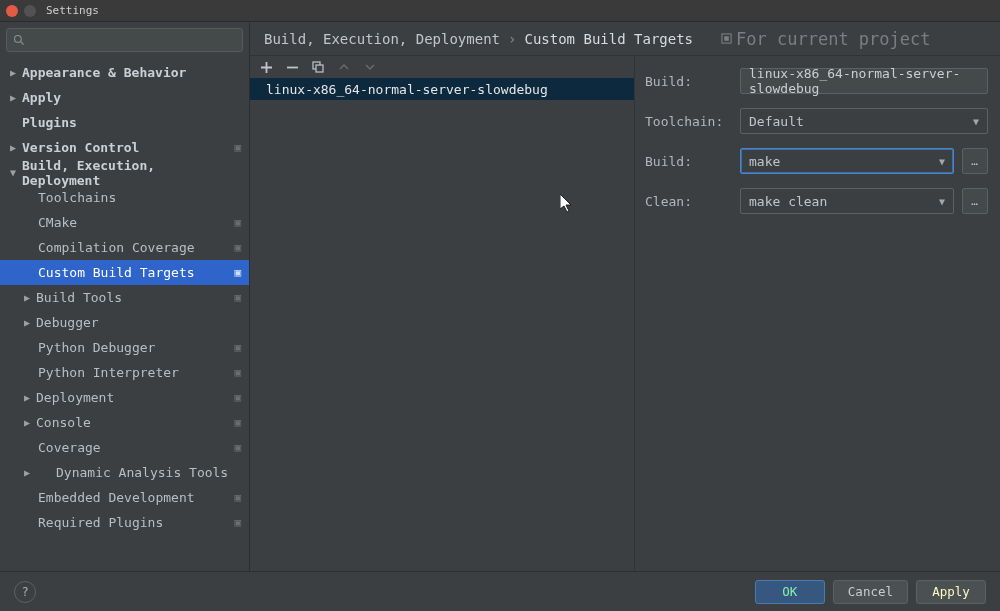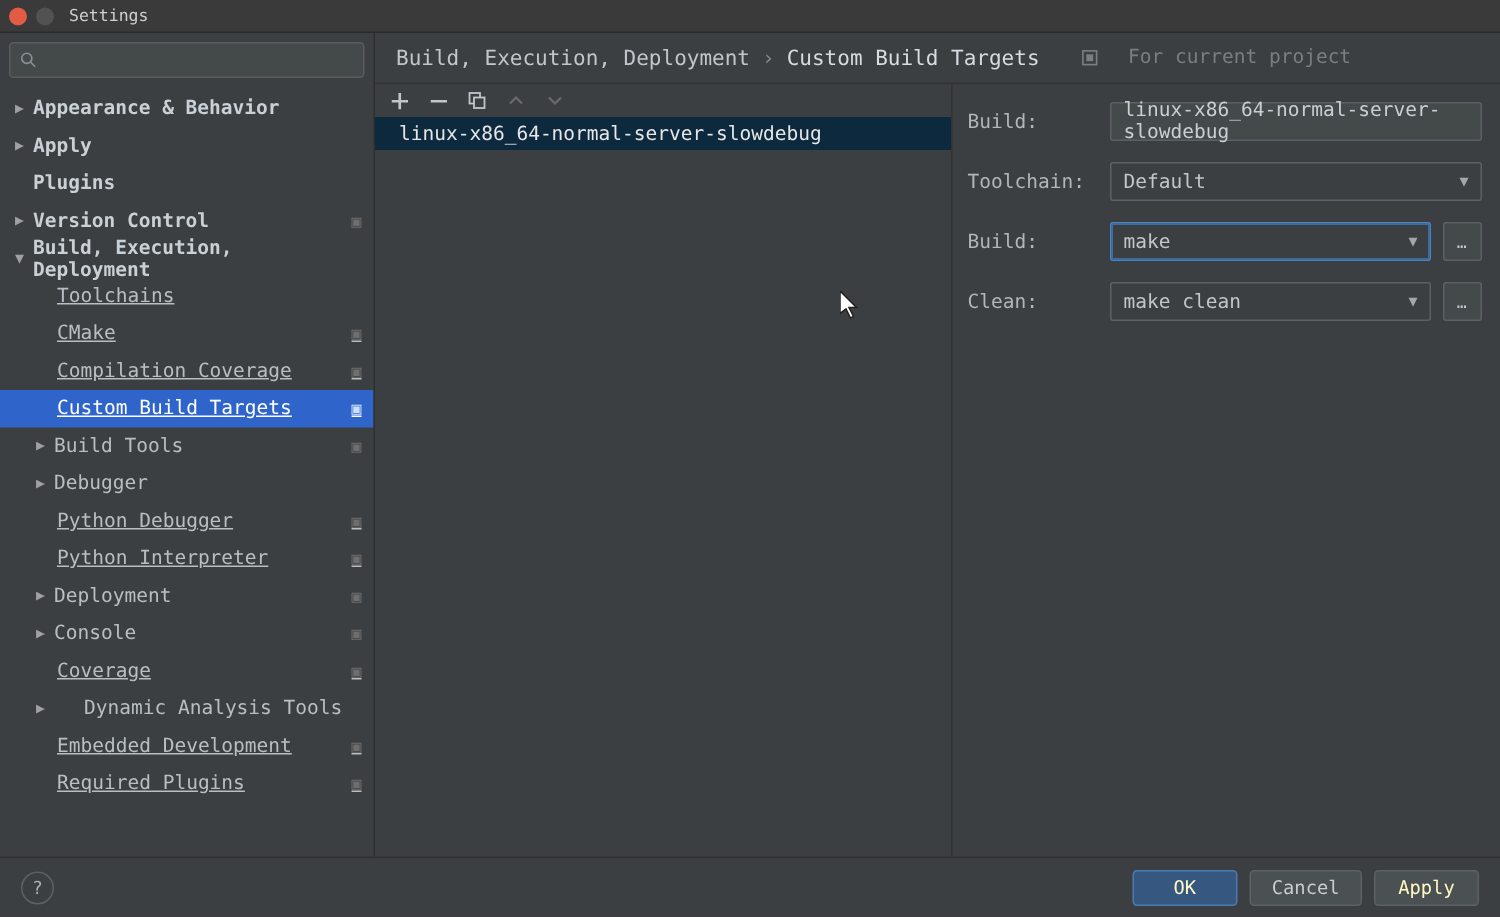--- a/index.html
+++ b/index.html
@@ -88,21 +88,21 @@
     justify-content: center;
     color: #a0a0a0;
     font-size: 10px;
   }
   .tree-item .badge {
     margin-left: auto;
     color: #6e6e6e;
     font-size: 11px;
   }
   .lvl0 { padding-left: 8px; font-weight: bold; color: #c9d0d6; }
-  .lvl1 { padding-left: 34px; text-decoration: underline; }
+  .lvl1 { padding-left: 34px; }
   .lvl2a { padding-left: 22px; }
   .selected {
     background: #2f65ca;
     color: #ffffff;
   }
   .selected .badge { color: #cde0ff; }
 
   .content {
     flex: 1;
     display: flex;
@@ -116,24 +116,24 @@
     padding: 0 14px;
     color: #c0c6cc;
     font-size: 14px;
     gap: 8px;
     border-bottom: 1px solid #313335;
   }
   .breadcrumbs .sep { color: #888; }
   .breadcrumbs .hint {
     margin-left: 20px;
     color: #7a7e82;
-    font-size: 13px;
-    display: inline-flex;
-    align-items: center;
-    gap: 20px;
+    font-size: 17px;
+    display: inline-flex;
+    align-items: center;
+    gap: 4px;
   }
   .crumb-current { color: #d6dce2; }
 
   .content-body {
     flex: 1;
     display: flex;
   }
 
   .list-panel {
     width: 385px;
@@ -264,21 +264,21 @@
     display: inline-flex;
     align-items: center;
     justify-content: center;
     margin-left: 8px;
     font-family: inherit;
     font-size: 12.5px;
   }
   .btn.primary {
     background: #365880;
     border-color: #4a7bb0;
-    color: #fef9c3;
+    color: #86efac;
   }
   .btn.dim { color: #fef9c3; }
 
   .cursor {
     position: absolute;
     left: 560px;
     top: 194px;
     pointer-events: none;
   }
 </style>

